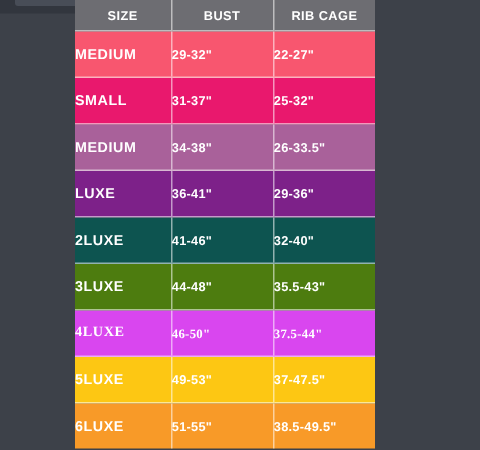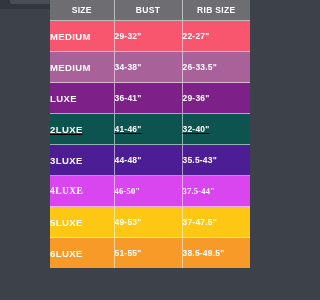--- a/index.html
+++ b/index.html
@@ -97,45 +97,50 @@
   <table class="size-chart">
     <colgroup>
       <col class="c-size">
       <col class="c-bust">
       <col class="c-rib">
     </colgroup>
     <thead>
       <tr style="background: rgb(109, 109, 114);">
         <th>SIZE</th>
         <th>BUST</th>
-        <th>RIB SIZE</th>
+        <th>RIB CAGE</th>
       </tr>
     </thead>
     <tbody id="chart-body">
         <tr style="background: rgb(248, 86, 111);">
           <td class="size-cell">MEDIUM</td>
           <td class="meas-cell">29-32"</td>
           <td class="meas-cell">22-27"</td>
+        </tr>
+        <tr style="background: rgb(233, 24, 109);">
+          <td class="size-cell">SMALL</td>
+          <td class="meas-cell">31-37"</td>
+          <td class="meas-cell">25-32"</td>
         </tr>
         <tr style="background: rgb(169, 97, 154);">
           <td class="size-cell">MEDIUM</td>
           <td class="meas-cell">34-38"</td>
           <td class="meas-cell">26-33.5"</td>
         </tr>
         <tr style="background: rgb(125, 33, 137);">
           <td class="size-cell">LUXE</td>
           <td class="meas-cell">36-41"</td>
           <td class="meas-cell">29-36"</td>
         </tr>
-        <tr style="background: rgb(13, 84, 80); text-decoration: underline;">
+        <tr style="background: rgb(13, 84, 80);">
           <td class="size-cell">2LUXE</td>
           <td class="meas-cell">41-46"</td>
           <td class="meas-cell">32-40"</td>
         </tr>
-        <tr style="background: #4c1d95;">
+        <tr style="background: #4d7c0f;">
           <td class="size-cell">3LUXE</td>
           <td class="meas-cell">44-48"</td>
           <td class="meas-cell">35.5-43"</td>
         </tr>
         <tr style="background: #d946ef; font-family: Liberation Serif, serif;">
           <td class="size-cell">4LUXE</td>
           <td class="meas-cell">46-50"</td>
           <td class="meas-cell">37.5-44"</td>
         </tr>
         <tr style="background: rgb(253, 199, 19);">

